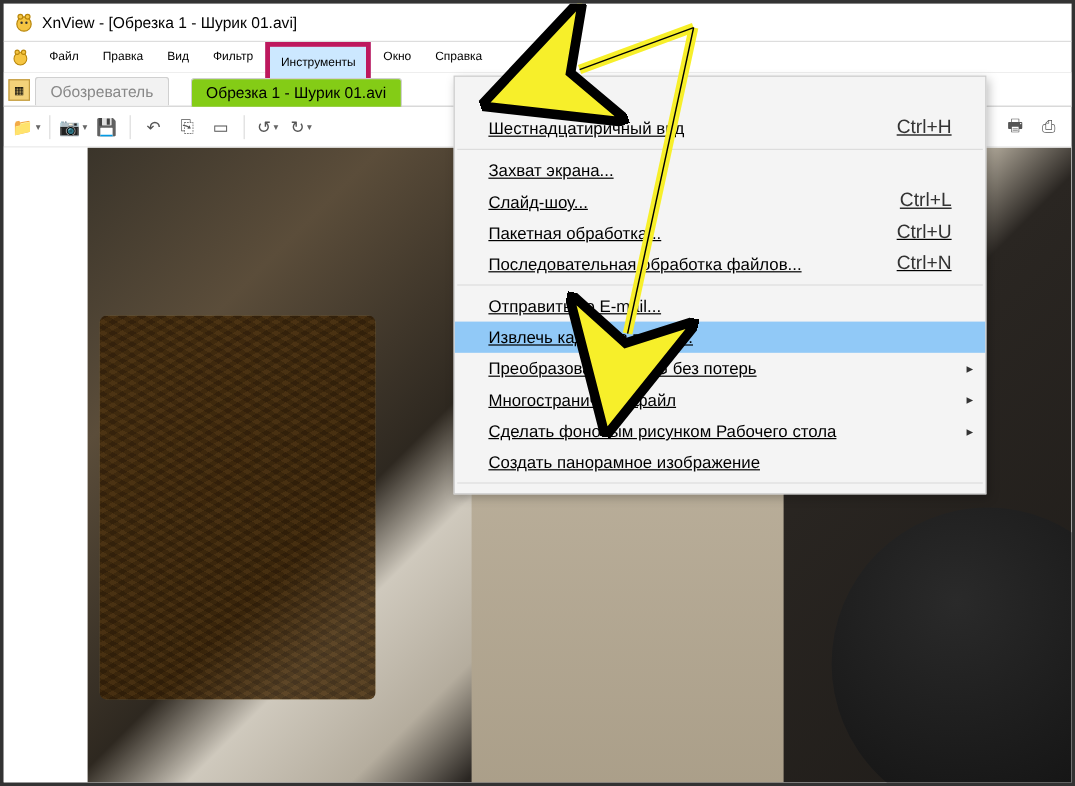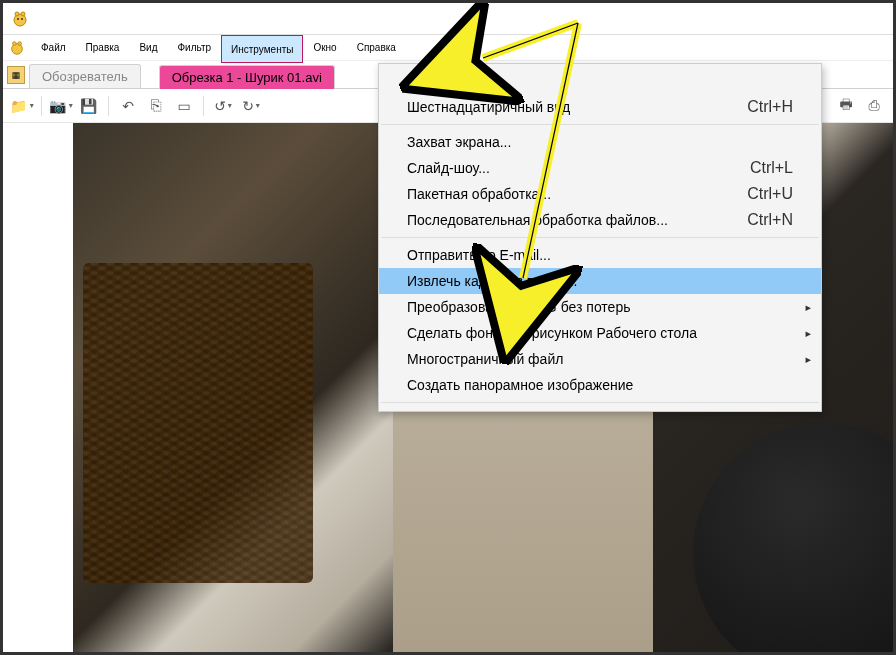--- a/index.html
+++ b/index.html
@@ -4,65 +4,66 @@
 <style>
 * { box-sizing: border-box; margin: 0; padding: 0; font-family: "Segoe UI", Tahoma, sans-serif; }
 body { background: #fff; width: 896px; height: 655px; overflow: hidden; position: relative; border: 3px solid #333; }
 
 .titlebar { height: 32px; display: flex; align-items: center; padding: 0 8px; border-bottom: 1px solid #ddd; font-size: 13px; }
 .titlebar .app-icon { width: 18px; height: 18px; margin-right: 6px; display: inline-flex; align-items: center; justify-content: center; }
 .titlebar .title { color: #000; }
 
 .menubar { height: 26px; display: flex; align-items: stretch; padding: 0 4px; font-size: 10px; border-bottom: 1px solid #eee; }
 .menubar .item { padding: 4px 10px; cursor: default; display: flex; align-items: center; }
-.menubar .item.selected { background: #cce8ff; border: 1px solid #be185d; padding: 13px 9px; }
+.menubar .item.selected { background: #cce8ff; border: 4px solid #be185d; padding: 13px 9px; }
 .menubar .app-icon-sm { width: 20px; display: flex; align-items: center; justify-content: center; margin-right: 4px; }
 
 .tabsbar { height: 28px; display: flex; align-items: flex-end; background: #fff; border-bottom: 1px solid #d0d0d0; padding-left: 4px; }
 .tabsbar .tree-icon { width: 18px; height: 18px; margin: 0 4px 4px 0; background: #f3d27a; border: 1px solid #c19a3f; font-size: 9px; display: flex; align-items: center; justify-content: center; }
 .tab { height: 24px; padding: 0 12px; display: flex; align-items: center; font-size: 13px; border: 1px solid #d0d0d0; border-bottom: none; border-radius: 3px 3px 0 0; margin-right: 18px; background: #f2f2f2; color: #888; }
-.tab.active { background: #ec4899; color: #000; position: relative; top: 1px; }
+.tab.active { background: #84cc16; color: #000; position: relative; top: 1px; }
 
 .toolbar { height: 34px; display: flex; align-items: center; padding: 0 6px; gap: 2px; border-bottom: 1px solid #e5e5e5; position: relative; }
 .tb-btn { width: 26px; height: 26px; display: flex; align-items: center; justify-content: center; cursor: pointer; font-size: 14px; color: #555; border-radius: 2px; }
 .tb-btn.drop::after { content: "▾"; font-size: 8px; margin-left: 2px; color: #666; }
 .tb-sep { width: 1px; height: 20px; background: #ddd; margin: 0 4px; }
 .tb-btn.yellow { color: #c7a317; }
 .tb-btn.blue { color: #3b78c9; }
 .tb-right { position: absolute; right: 6px; display: flex; gap: 2px; }
 
 .viewport { position: relative; height: calc(100% - 32px - 26px - 28px - 34px); background: #fff; overflow: hidden; }
 .image-frame { position: absolute; left: 70px; top: 0; width: 820px; height: 540px; background: linear-gradient(135deg, #3a342a 0%, #5b4d3a 18%, #2e2820 38%, #cfc9bd 45%, #b5ad9e 55%, #2a2622 62%, #1e1b18 100%); }
 .basket { position: absolute; left: 10px; top: 140px; width: 230px; height: 320px; background: repeating-linear-gradient(30deg, #8a6f3b 0 4px, #6e5524 4px 8px), repeating-linear-gradient(-30deg, #8a6f3b 0 4px, #6e5524 4px 8px); background-blend-mode: multiply; border-radius: 6px; opacity: .85; }
 .person { position: absolute; left: 320px; top: 180px; width: 260px; height: 420px; background: linear-gradient(#beb39f, #a79b85); border-radius: 80px 80px 0 0; }
 .collar { position: absolute; left: 360px; top: 180px; width: 180px; height: 90px; background: #3b2d20; border-radius: 40px; }
 .barrel { position: absolute; right: -60px; top: 300px; width: 260px; height: 260px; background: radial-gradient(circle at 40% 30%, #2a2a2a, #0f0f0f); border-radius: 50%; }
 
 .dropdown { position: absolute; left: 375px; top: 60px; width: 444px; background: #f4f4f4; border: 1px solid #ccc; box-shadow: 2px 3px 8px rgba(0,0,0,0.25); z-index: 50; font-size: 14px; padding: 4px 0; }
-.dd-item { height: 26px; display: flex; align-items: center; padding: 0 28px 0 28px; position: relative; cursor: default; }
+.dd-item { height: 26px; display: flex; align-items: center; padding: 0 28px 0 28px; position: relative; cursor: default; text-decoration: underline; }
 .dd-item.highlight { background: #91c9f7; }
 .dd-item .shortcut { margin-left: auto; color: #333; font-size: 16px; }
 .dd-item.sub::after { content: "▸"; position: absolute; right: 10px; font-size: 11px; color: #333; }
 .dd-sep { height: 1px; background: #ddd; margin: 4px 2px; }
 
 .annot { position: absolute; z-index: 100; pointer-events: none; }
 </style>
 </head>
 <body>
 
 <div class="titlebar">
   <span class="app-icon">
     <svg width="18" height="18" viewBox="0 0 18 18">
         <circle cx="9" cy="10" r="6" fill="#f5c542" stroke="#b8860b"></circle>
         <circle cx="6" cy="4" r="2" fill="#f5c542" stroke="#b8860b"></circle>
         <circle cx="12" cy="4" r="2" fill="#f5c542" stroke="#b8860b"></circle>
         <circle cx="7" cy="9" r="1" fill="#333"></circle>
         <circle cx="11" cy="9" r="1" fill="#333"></circle>
       </svg>
   </span>
+  <span class="title">XnView - [Обрезка 1 - Шурик 01.avi]</span>
 </div>
 
 <div class="menubar">
   <span class="app-icon-sm">
     <svg width="16" height="16" viewBox="0 0 18 18">
         <circle cx="9" cy="10" r="6" fill="#f5c542" stroke="#b8860b"></circle>
         <circle cx="6" cy="4" r="2" fill="#f5c542" stroke="#b8860b"></circle>
         <circle cx="12" cy="4" r="2" fill="#f5c542" stroke="#b8860b"></circle>
       </svg>
   </span>
@@ -136,24 +137,24 @@
   <div class="dd-item">
       <span>Отправить по E-mail...</span>
     </div>
   <div class="dd-item highlight">
       <span>Извлечь кадры из видео...</span>
     </div>
   <div class="dd-item sub">
       <span>Преобразование JPEG без потерь</span>
     </div>
   <div class="dd-item sub">
-      <span>Сделать фоновым рисунком Рабочего стола</span>
+      <span>Многостраничный файл</span>
     </div>
   <div class="dd-item sub">
-      <span>Многостраничный файл</span>
+      <span>Сделать фоновым рисунком Рабочего стола</span>
     </div>
   <div class="dd-item">
       <span>Создать панорамное изображение</span>
     </div>
   <div class="dd-sep"></div>
 </div>
 
 <svg class="annot" style="left:0;top:0" width="896" height="655">
   <defs>
     <marker id="ah" markerWidth="14" markerHeight="14" refX="3" refY="7" orient="auto">

